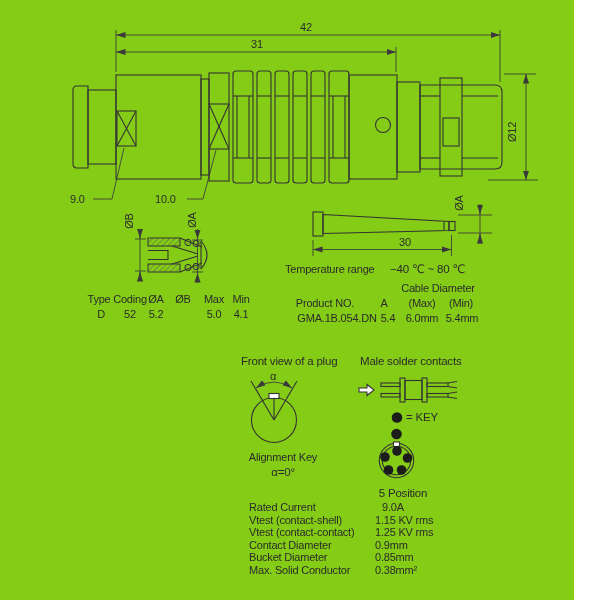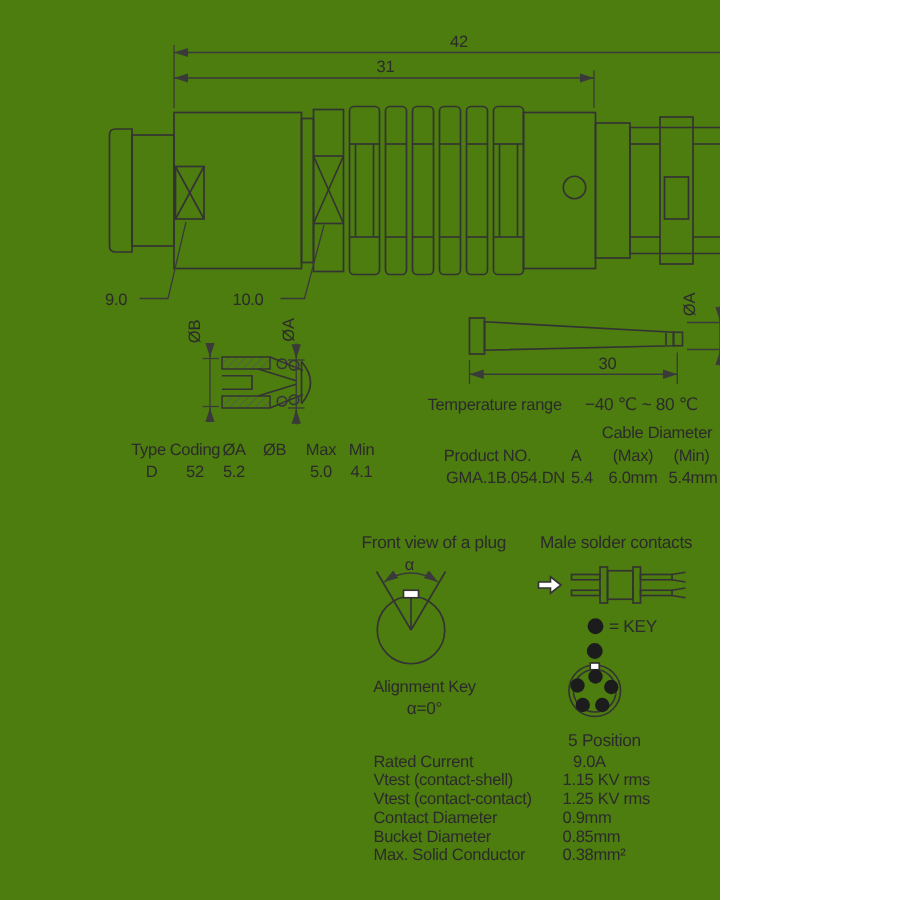--- a/index.html
+++ b/index.html
@@ -1,16 +1,16 @@
 <!DOCTYPE html>
 <html><head>
 <meta charset="utf-8">
 <style>
   html,body{margin:0;padding:0;background:#ffffff;}
-  .canvas{position:relative;width:480px;height:600px;background:#4d7c0f;overflow:hidden;}
+  .canvas{position:relative;width:574px;height:600px;background:#84cc16;overflow:hidden;}
   svg{display:block;}
   .ln{stroke:#333;stroke-width:1.1;fill:none;stroke-linejoin:miter;}
   .lnw{stroke:#333;stroke-width:1.1;fill:#fff;}
   .dim{stroke:#3a3a3a;stroke-width:0.85;fill:none;}
   .fillb{fill:#1c1c1c;stroke:none;}
   .hatchfill{fill:url(#hatch);stroke:#333;stroke-width:1;}
   text{font-family:"Liberation Sans","DejaVu Sans",sans-serif;fill:#2b2b2b;font-size:11px;letter-spacing:-0.2px;}
   .tmid{text-anchor:middle;}
   .tbig{font-size:11.5px;}
 </style>

